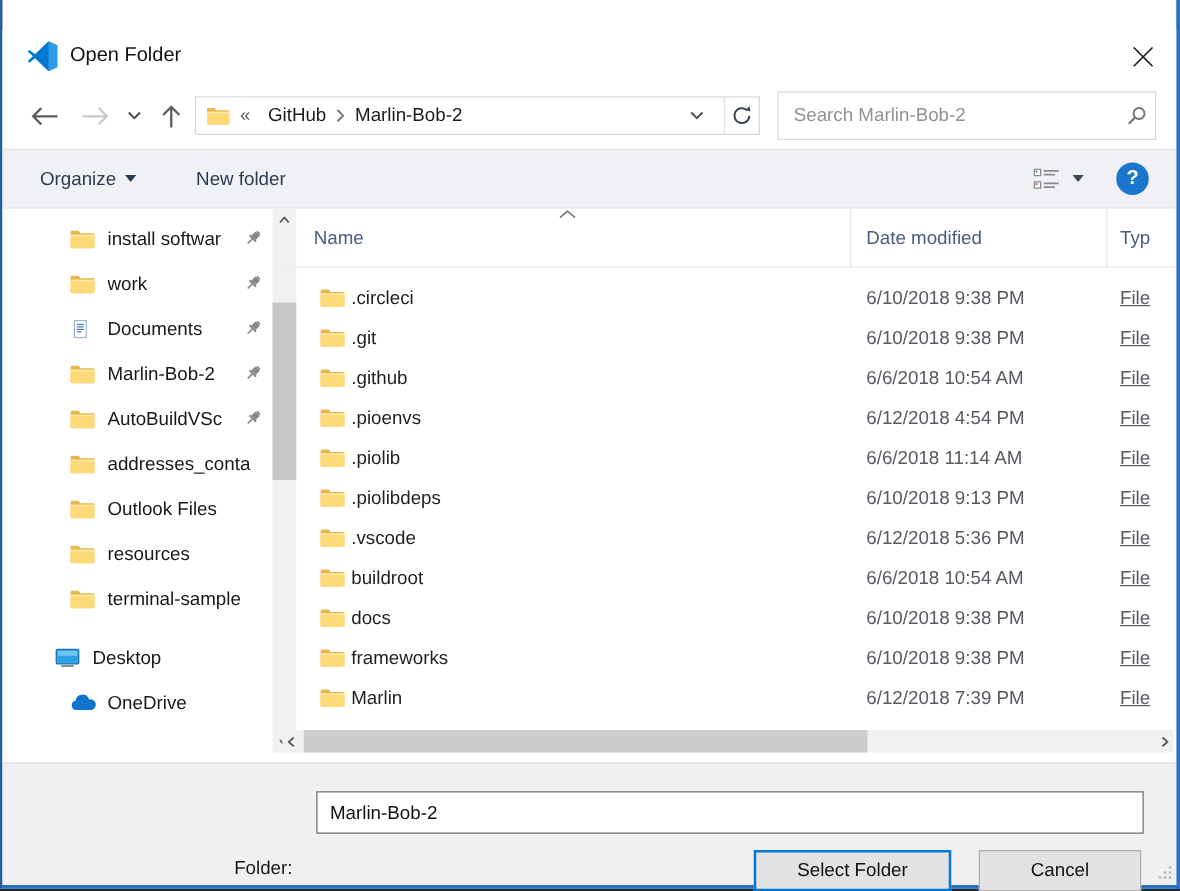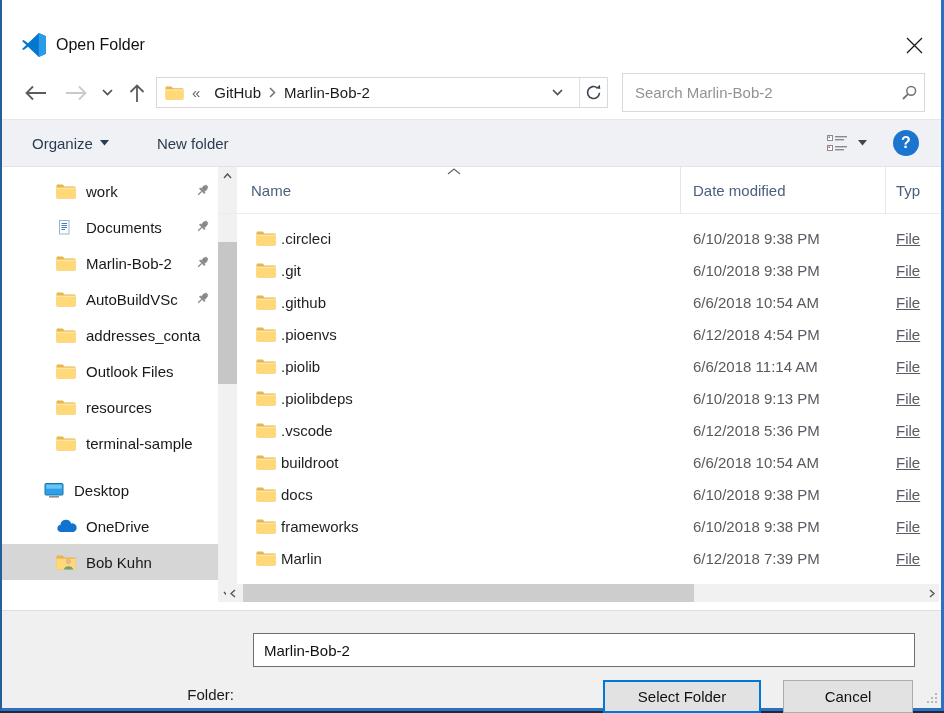--- a/index.html
+++ b/index.html
@@ -215,20 +215,41 @@
             </svg>
         </span>
         <span class="help-btn">?</span>
       </span>
     </div>
 
     <div class="content">
 
       <div class="sidebar">
 
+          <div class="side-item">
+            <span class="si-icon">
+              <svg width="20" height="16" viewBox="0 0 20 16">
+                <path d="M0.5 2.5a1 1 0 0 1 1-1h5.2l1.8 2h10a1 1 0 0 1 1 1v10a1 1 0 0 1-1 1h-17a1 1 0 0 1-1-1z" fill="#e8b64d"></path>
+                <path d="M0.5 4.7h19v9.8a1 1 0 0 1-1 1h-17a1 1 0 0 1-1-1z" fill="#ffd977"></path>
+                <path d="M0.5 4.7h19v1.2h-19z" fill="#fce9ae"></path>
+              </svg>
+            </span>
+
+            <span class="si-label">install softwar</span>
+            <span class="si-pin">
+              <svg width="15" height="15" viewBox="0 0 14 14">
+                <g transform="rotate(45 7 7)" fill="#85878a">
+                  <rect x="5.4" y="0.8" width="3.2" height="1.4"></rect>
+                  <rect x="4.7" y="2.2" width="4.6" height="4.4"></rect>
+                  <rect x="3.6" y="6.6" width="6.8" height="1.5"></rect>
+                  <rect x="6.4" y="8.1" width="1.2" height="4.6"></rect>
+                </g>
+              </svg>
+            </span>
+          </div>
 
           <div class="side-item">
             <span class="si-icon">
               <svg width="20" height="16" viewBox="0 0 20 16">
                 <path d="M0.5 2.5a1 1 0 0 1 1-1h5.2l1.8 2h10a1 1 0 0 1 1 1v10a1 1 0 0 1-1 1h-17a1 1 0 0 1-1-1z" fill="#e8b64d"></path>
                 <path d="M0.5 4.7h19v9.8a1 1 0 0 1-1 1h-17a1 1 0 0 1-1-1z" fill="#ffd977"></path>
                 <path d="M0.5 4.7h19v1.2h-19z" fill="#fce9ae"></path>
               </svg>
             </span>
 
@@ -384,33 +405,20 @@
             <span class="si-icon">
               <svg width="22" height="14" viewBox="0 0 24 14">
                 <path d="M19 13.5H5.5a4 4 0 0 1-.6-7.95A6 6 0 0 1 16.6 4.3 4.6 4.6 0 0 1 19 13.5z" fill="#1073cf"></path>
               </svg>
             </span>
 
             <span class="si-label">OneDrive</span>
 
           </div>
 
-          <div class="side-item selected">
-
-            <span class="si-icon">
-              <svg width="20" height="16" viewBox="0 0 20 16">
-                <path d="M0.5 2.5a1 1 0 0 1 1-1h5.2l1.8 2h10a1 1 0 0 1 1 1v10a1 1 0 0 1-1 1h-17a1 1 0 0 1-1-1z" fill="#e8b64d"></path>
-                <path d="M0.5 4.7h19v9.8a1 1 0 0 1-1 1h-17a1 1 0 0 1-1-1z" fill="#ffd977"></path>
-                <circle cx="12.5" cy="7.5" r="2.7" fill="#e7b98c"></circle>
-                <path d="M7.8 15.5a4.8 4.2 0 0 1 9.4 0z" fill="#6f9f72"></path>
-              </svg>
-            </span>
-            <span class="si-label">Bob Kuhn</span>
-
-          </div>
 
       </div>
 
       <div class="side-scroll">
         <span class="ss-arrow ss-up">
           <svg width="9" height="6" viewBox="0 0 9 6">
               <path d="M1 5l3.5-4L8 5" fill="none" stroke="#555" stroke-width="1.4"></path>
             </svg>
         </span>
         <span class="ss-thumb"></span>

